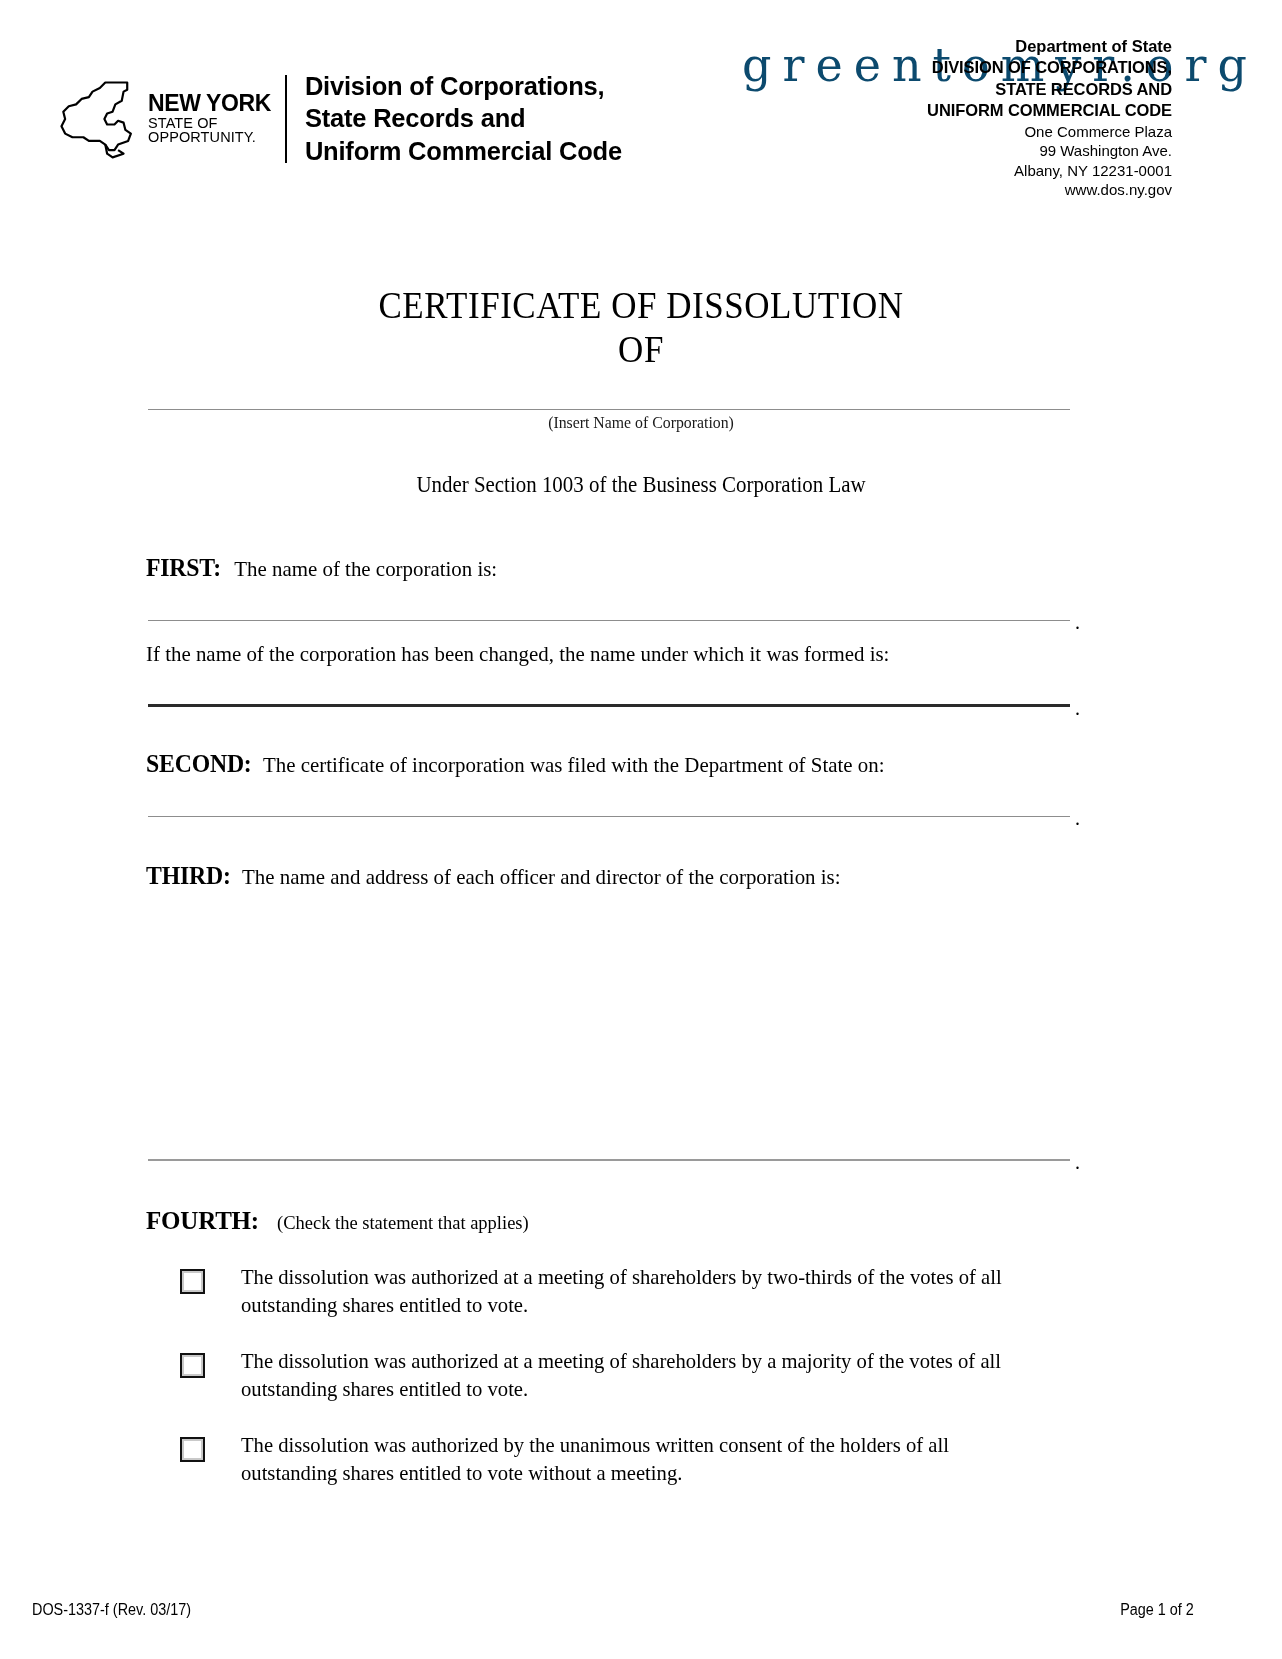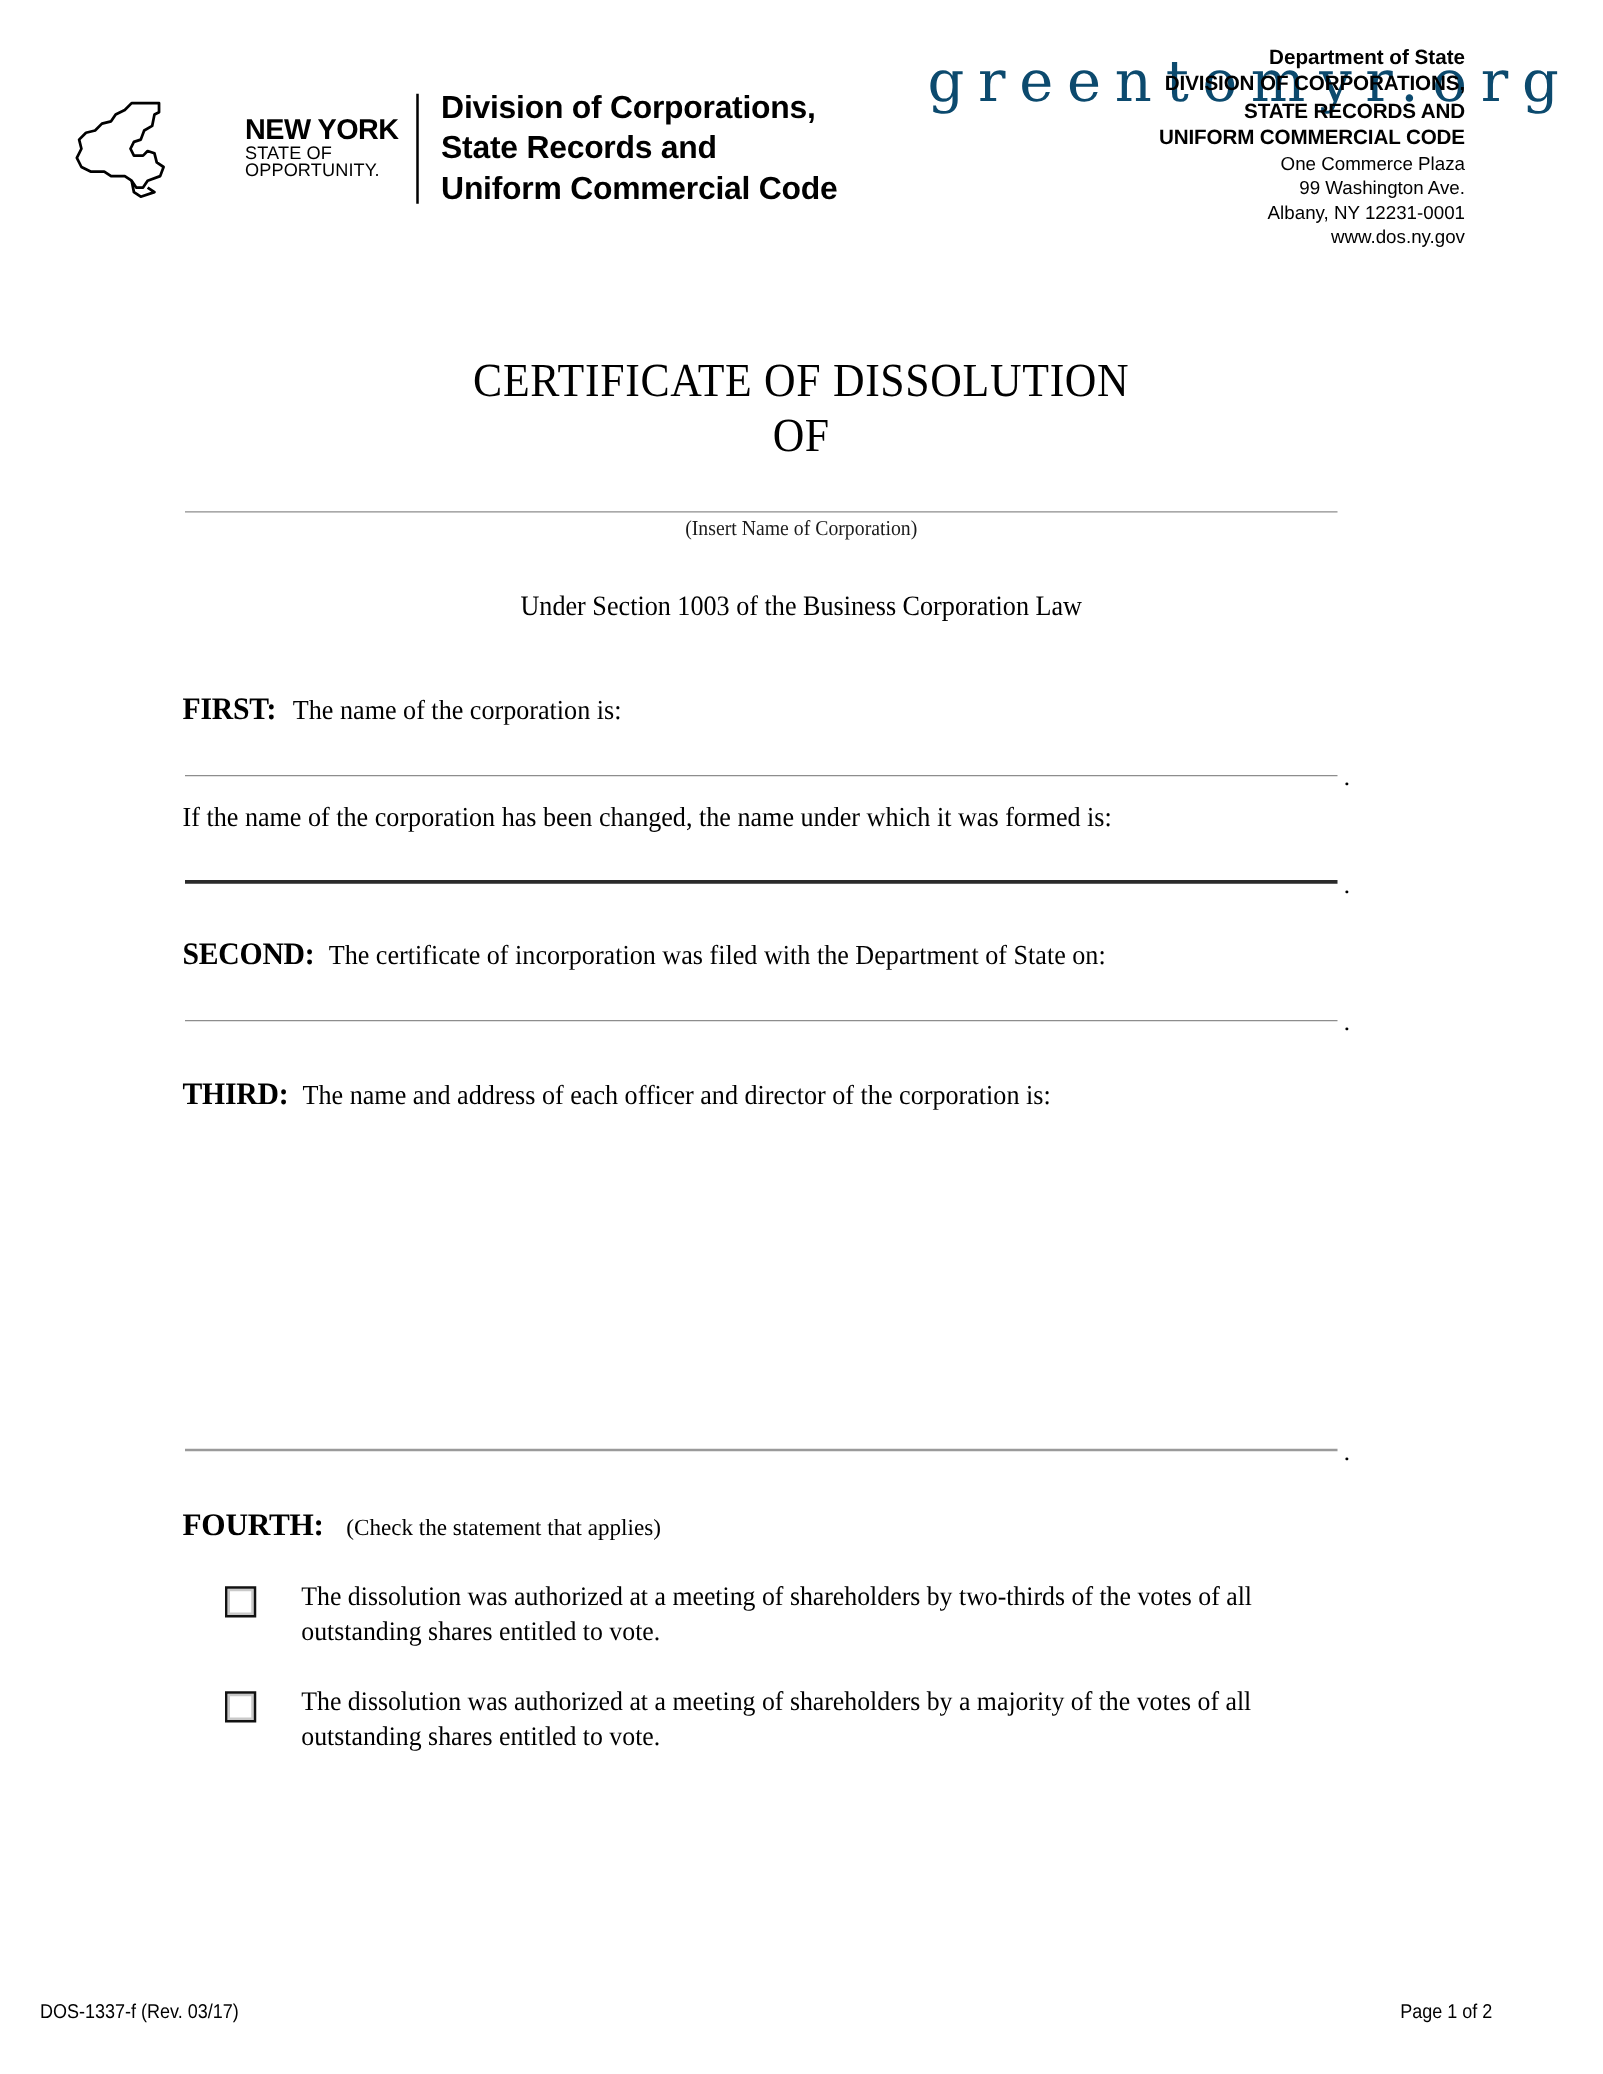--- a/index.html
+++ b/index.html
@@ -33,21 +33,20 @@
   .logo-block {
     position: absolute;
     left: 52px;
     top: 70px;
     display: flex;
     align-items: center;
   }
   .ny-state-mark {
     display: flex;
     align-items: center;
-    gap: 48px;
   }
   .ny-outline {
     width: 92px;
     height: 84px;
     flex: none;
   }
   .ny-words {
     margin-left: 4px;
     font-family: "Liberation Sans", sans-serif;
     line-height: 1.02;
@@ -346,19 +345,23 @@
   <div class="check-row" style="top:1263px;">
     <span class="checkbox"></span>
     <span class="check-text">The dissolution was authorized at a meeting of shareholders by two-thirds of the votes of all outstanding shares entitled to vote.</span>
   </div>
 
   <div class="check-row" style="top:1347px;">
     <span class="checkbox"></span>
     <span class="check-text">The dissolution was authorized at a meeting of shareholders by a majority of the votes of all outstanding shares entitled to vote.</span>
   </div>
 
+  <div class="check-row" style="top:1431px;">
+    <span class="checkbox"></span>
+    <span class="check-text">The dissolution was authorized by the unanimous written consent of the holders of all outstanding shares entitled to vote without a meeting.</span>
+  </div>
 
   <div class="footer">
     <div class="footer-left">DOS-1337-f (Rev. 03/17)</div>
     <div class="footer-right">Page 1 of 2</div>
   </div>
 
 </div>
 
 </body></html>

